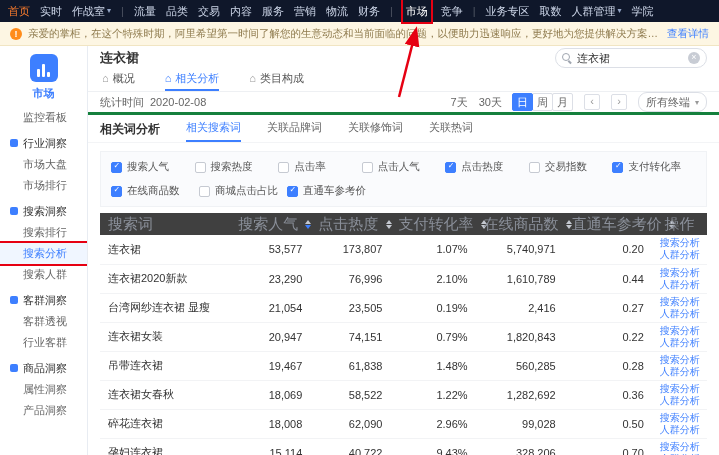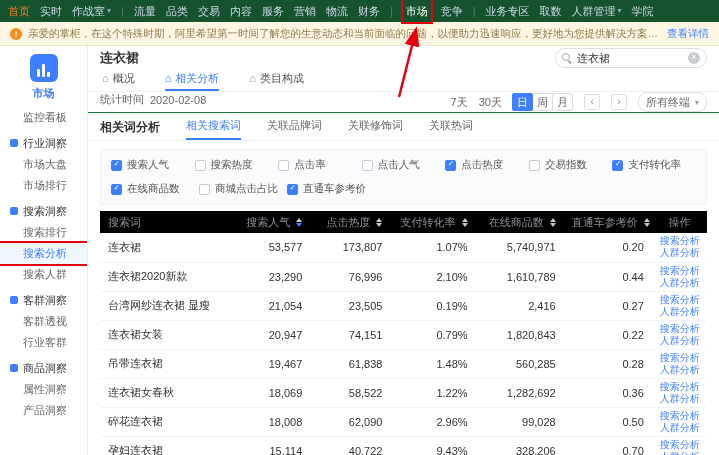--- a/index.html
+++ b/index.html
@@ -2,21 +2,21 @@
 <html><head>
 <meta charset="utf-8">
 <style>
   *{margin:0;padding:0;box-sizing:border-box}
   html,body{background:#fff}
   .screen{position:relative;width:719px;height:455px;overflow:hidden;background:#fff;
           font-family:"Liberation Sans","DejaVu Sans",sans-serif;font-size:11px;color:#333}
 
   
   .topnav{position:relative;z-index:5;display:flex;align-items:center;height:22px;
-          background:#14532d;padding-left:8px;gap:10px;white-space:nowrap}
+          background:#0f172a;padding-left:8px;gap:10px;white-space:nowrap}
   .nav-item{color:#cdd6e8;font-size:11px;cursor:pointer;display:flex;align-items:center;gap:2px;height:100%;line-height:22px}
   .nav-item.hl{color:#ff7e2d}
   .nav-item .caret{font-size:8px;color:#93a4c4}
   .nav-divider{color:rgba(255,255,255,.25)}
   .red-outline{box-shadow:0 0 0 2px #e60012}
   .nav-item.annotated{padding:0 3px;color:#fff}
 
   
   .notice{display:flex;align-items:center;height:24px;background:#fdf6e3;border-bottom:1px solid #f1e5c3;
           padding:0 10px;gap:6px;overflow:hidden}
@@ -52,21 +52,21 @@
   .mag::after{content:"";position:absolute;left:7px;top:7px;width:3.5px;height:1.5px;background:#a0a6b0;transform:rotate(45deg);transform-origin:0 0}
   .search-val{flex:1;color:#333;font-size:11px}
   .clear-btn{flex:none;width:12px;height:12px;border-radius:50%;background:#c8ccd4;color:#fff;font-size:9px;line-height:11px;text-align:center;cursor:pointer}
 
   .tabbar{display:flex;align-items:flex-end;gap:30px;height:24px;padding:0 14px;border-bottom:1px solid #eef0f3}
   .tab{display:flex;align-items:center;gap:4px;color:#555;height:24px;line-height:22px;cursor:pointer;border-bottom:2px solid transparent}
   .tab .t-icon{font-size:11px;color:#999}
   .tab.active{color:#3d7fff;border-bottom-color:#3d7fff}
   .tab.active .t-icon{color:#3d7fff}
 
-  .timebar{display:flex;align-items:flex-start;height:24px;padding:0 12px;border-bottom:1px solid #15803d;color:#666}
+  .timebar{display:flex;align-items:center;height:24px;padding:0 12px;border-bottom:3px solid #15803d;color:#666}
   .time-left{display:flex;align-items:center;gap:6px}
   .time-right{margin-left:auto;display:flex;align-items:center;gap:11px}
   .range-btn{color:#666;cursor:pointer}
   .gran{display:flex}
   .gran-btn{min-width:20px;height:18px;line-height:16px;text-align:center;padding:0 4px;border:1px solid #dcdfe6;color:#666;cursor:pointer;border-radius:2px;margin-left:-1px}
   .gran-btn.active{background:#3d7fff;border-color:#3d7fff;color:#fff;z-index:1}
   .pager-btn{width:16px;height:16px;line-height:13px;text-align:center;border:1px solid #dcdfe6;border-radius:2px;color:#999;cursor:pointer}
   .terminal-select{display:flex;align-items:center;gap:5px;height:20px;border:1px solid #dcdfe6;border-radius:9px;padding:0 7px;color:#666;cursor:pointer}
   .terminal-select .caret{font-size:8px;color:#999}
 
@@ -78,21 +78,21 @@
   .metrics{background:#fafbfd;border:1px solid #f0f2f5;margin:8px 12px 0;padding:6px 10px;display:flex;flex-direction:column;gap:6px}
   .metric-row{display:flex;align-items:center;height:18px}
   .metric{display:flex;align-items:center;gap:5px;width:88px;cursor:pointer}
   .cb{flex:none;width:11px;height:11px;border:1px solid #c6cad2;border-radius:2px;background:#fff;position:relative}
   .cb.checked{background:#3d7fff;border-color:#3d7fff}
   .cb.checked::after{content:"✓";color:#fff;font-size:8px;position:absolute;left:1.5px;top:-1.5px}
   .metric-label{color:#555;font-size:10.5px;white-space:nowrap}
 
   .table-wrap{padding:0 12px;margin-top:6px}
   table{width:100%;border-collapse:collapse;table-layout:fixed}
-  thead th{background:#000000;color:#8a8f99;font-weight:normal;font-size:11px;height:22px;text-align:right;padding:0 8px;white-space:nowrap;cursor:pointer}
+  thead th{background:#404040;color:#8a8f99;font-weight:normal;font-size:15px;height:22px;text-align:right;padding:0 8px;white-space:nowrap;cursor:pointer}
   th.kw,td.kw{text-align:left}
   th.op,td.op{text-align:center}
   tbody td{font-size:11px;color:#333;height:29px;text-align:right;padding:0 8px;border-bottom:1px solid #f2f3f5;white-space:nowrap;overflow:hidden}
   .op-link{display:block;color:#3d7fff;font-size:10px;line-height:12px;cursor:pointer}
   .sorts{display:inline-flex;flex-direction:column;gap:1px;margin-left:3px;vertical-align:middle}
   .sorts b{display:block;width:0;height:0;border-left:3px solid transparent;border-right:3px solid transparent}
   .s-up{border-bottom:4px solid #c4c8d0}
   .s-down{border-top:4px solid #c4c8d0}
   .s-down.active{border-top-color:#3d7fff}
 

